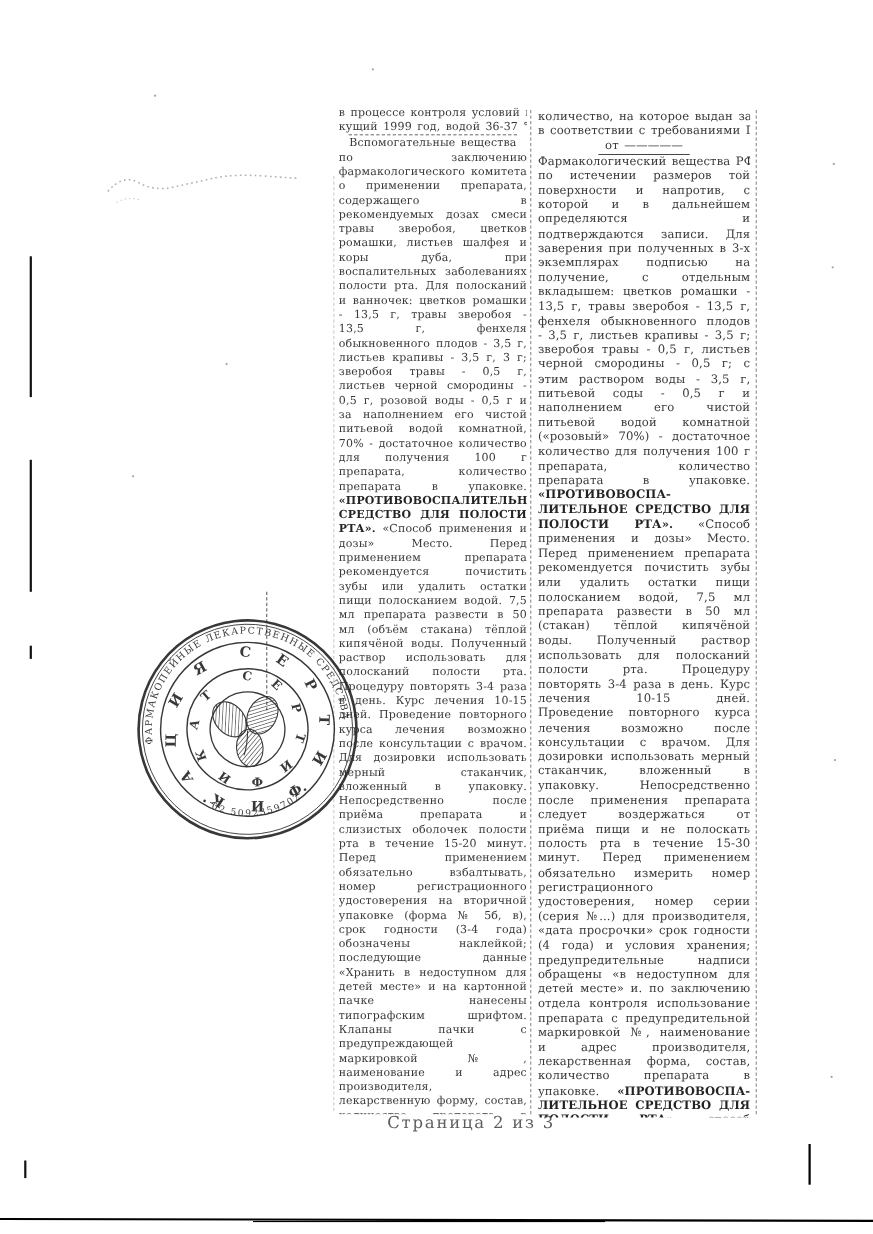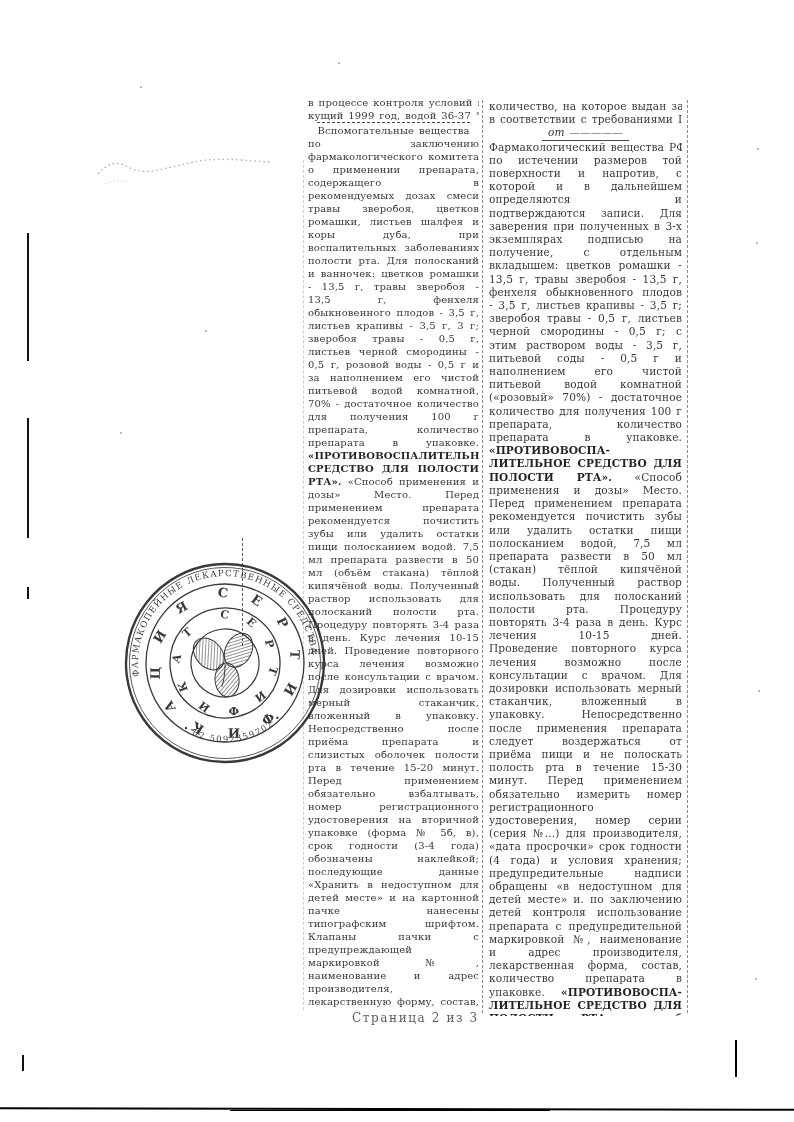--- a/index.html
+++ b/index.html
@@ -6,25 +6,25 @@
   .page{position:relative;width:794px;height:1122px;background:#ffffff;overflow:hidden;
         font-family:"DejaVu Serif", serif;}
   
   .col{position:absolute;text-align:justify;color:#2b2b2b;overflow:hidden;
        filter:blur(0.45px) contrast(1.05);opacity:.92;word-spacing:1.5px;}
   .col p{margin:0 0 5px 0;}
   .left-col{left:308px;top:96px;width:171px;height:917px;font-size:10px;line-height:13px;letter-spacing:.15px;}
   .right-col{left:489px;top:100px;width:193px;height:916px;font-size:10.6px;line-height:13.2px;letter-spacing:.1px;}
   .hdr{display:block;text-align:center;white-space:nowrap;overflow:hidden;}
   .dash-overline{display:inline-block;border-top:1px dashed #3a3a3a;padding-top:1px;}
-  .dash-underline{display:inline-block;border-bottom:1px solid #3a3a3a;padding:0 6px;font-style:italic;}
+  .dash-underline{display:inline-block;border-bottom:1px solid #3a3a3a;padding:0 6px;}
   .bold-caps{font-weight:bold;color:#161616;}
   .u-last{border-bottom:1px solid #444;}
   
-  .footer{position:absolute;left:352px;top:1011px;font-size:12px;color:#414141;
+  .footer{position:absolute;left:352px;top:1011px;font-size:15px;color:#414141;
           letter-spacing:1.6px;filter:blur(0.45px);opacity:.85;}
   
   .v-dash{position:absolute;width:0;border-left:1px dashed rgba(45,45,45,.55);}
   .v-dash.faint{border-left:1px dashed rgba(90,90,90,.3);}
   .m-line{position:absolute;left:27px;width:2px;background:#121212;}
   .edge-line{position:absolute;background:#000;}
   .speck{position:absolute;width:2px;height:2px;background:#5a5a5a;border-radius:50%;opacity:.55;}
   
   .stamp{position:absolute;left:118px;top:556px;width:214px;height:214px;
          filter:blur(0.3px);opacity:.88;}
@@ -116,20 +116,20 @@
   </div>
 
   <div class="col right-col">
     <span class="hdr">количество, на которое выдан заказ</span>
     <span class="hdr">в соответствии с требованиями ГФ</span>
     <span class="hdr"><span class="dash-underline">от —————</span></span>
     <span class="hdr">Фармакологический вещества РФ</span>
     <p><span>по истечении размеров той поверхности и напротив, с которой и в дальнейшем определяются и подтверждаются записи. Для заверения при полученных в 3-х экземплярах подписью на получение, с отдельным вкладышем: цветков ромашки - 13,5 г, травы зверобоя - 13,5 г, фенхеля обыкновенного плодов - 3,5 г, листьев крапивы - 3,5 г; зверобоя травы - 0,5 г, листьев черной смородины - 0,5 г; с этим раствором воды - 3,5 г, питьевой соды - 0,5 г и наполнением его чистой питьевой водой комнатной («розовый» 70%) - достаточное количество для получения 100 г препарата, количество препарата в упаковке.</span>
       <span class="bold-caps">«ПРОТИВОВОСПА-ЛИТЕЛЬНОЕ СРЕДСТВО ДЛЯ ПОЛОСТИ РТА».</span>
       <span>«Способ применения и дозы» Место. Перед применением препарата рекомендуется почистить зубы или удалить остатки пищи полосканием водой, 7,5 мл препарата развести в 50 мл (стакан) тёплой кипячёной воды. Полученный раствор использовать для полосканий полости рта. Процедуру повторять 3-4 раза в день. Курс лечения 10-15 дней. Проведение повторного курса лечения возможно после консультации с врачом. Для дозировки использовать мерный стаканчик, вложенный в упаковку. Непосредственно после применения препарата следует воздержаться от приёма пищи и не полоскать полость рта в течение 15-30 минут. Перед применением обязательно измерить номер регистрационного удостоверения, номер серии (серия №...) для производителя, «дата просрочки» срок годности (4 года) и условия хранения; предупредительные надписи обращены «в недоступном для детей месте» и.</span>
-      <span>по заключению детей контроля использование препарата с предупредительной маркировкой №, наименование и адрес производителя, лекарственная форма, состав, количество препарата в упаковке.</span>
+      <span>по заключению отдела контроля использование препарата с предупредительной маркировкой №, наименование и адрес производителя, лекарственная форма, состав, количество препарата в упаковке.</span>
       <span class="bold-caps">«ПРОТИВОВОСПА-ЛИТЕЛЬНОЕ СРЕДСТВО ДЛЯ ПОЛОСТИ РТА»,</span>
       <span class="u-last">способ применения и дозы (объёмным). Перед применением препарата рекомендуется почистить зубы</span></p>
   </div>
 
   <div class="footer">Страница 2 из 3</div>
 
 </div>
 
 </body></html>

